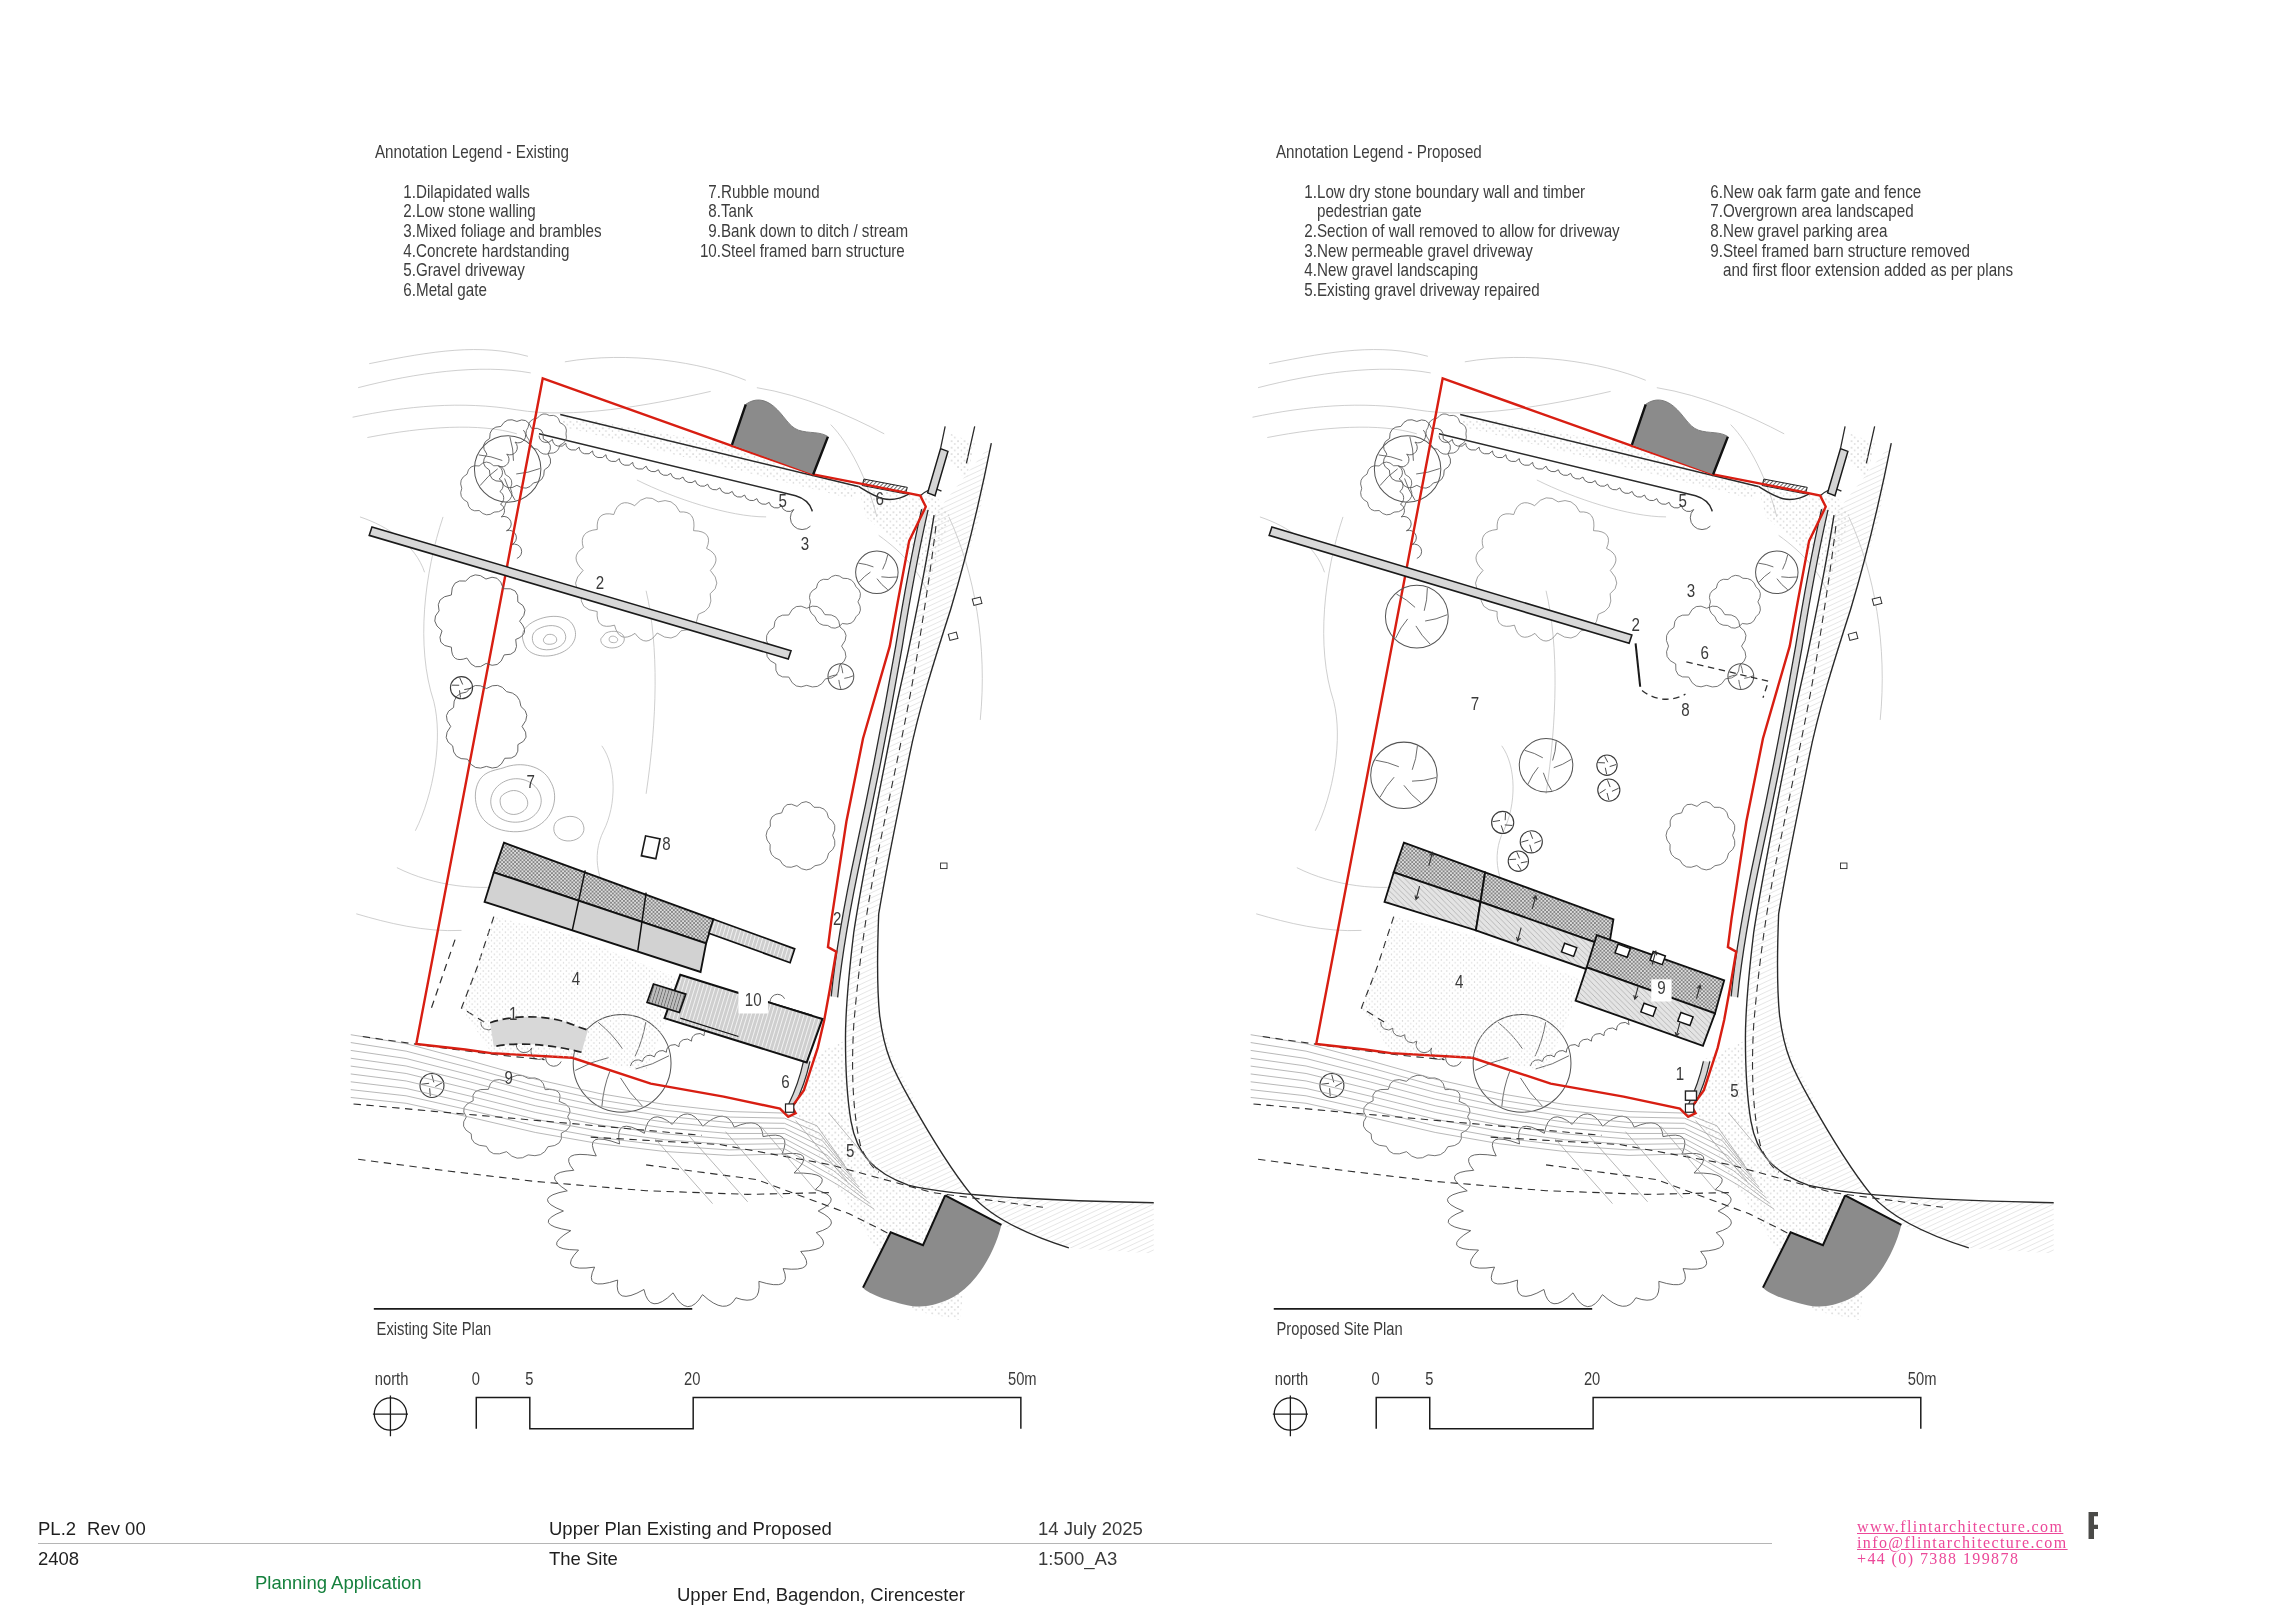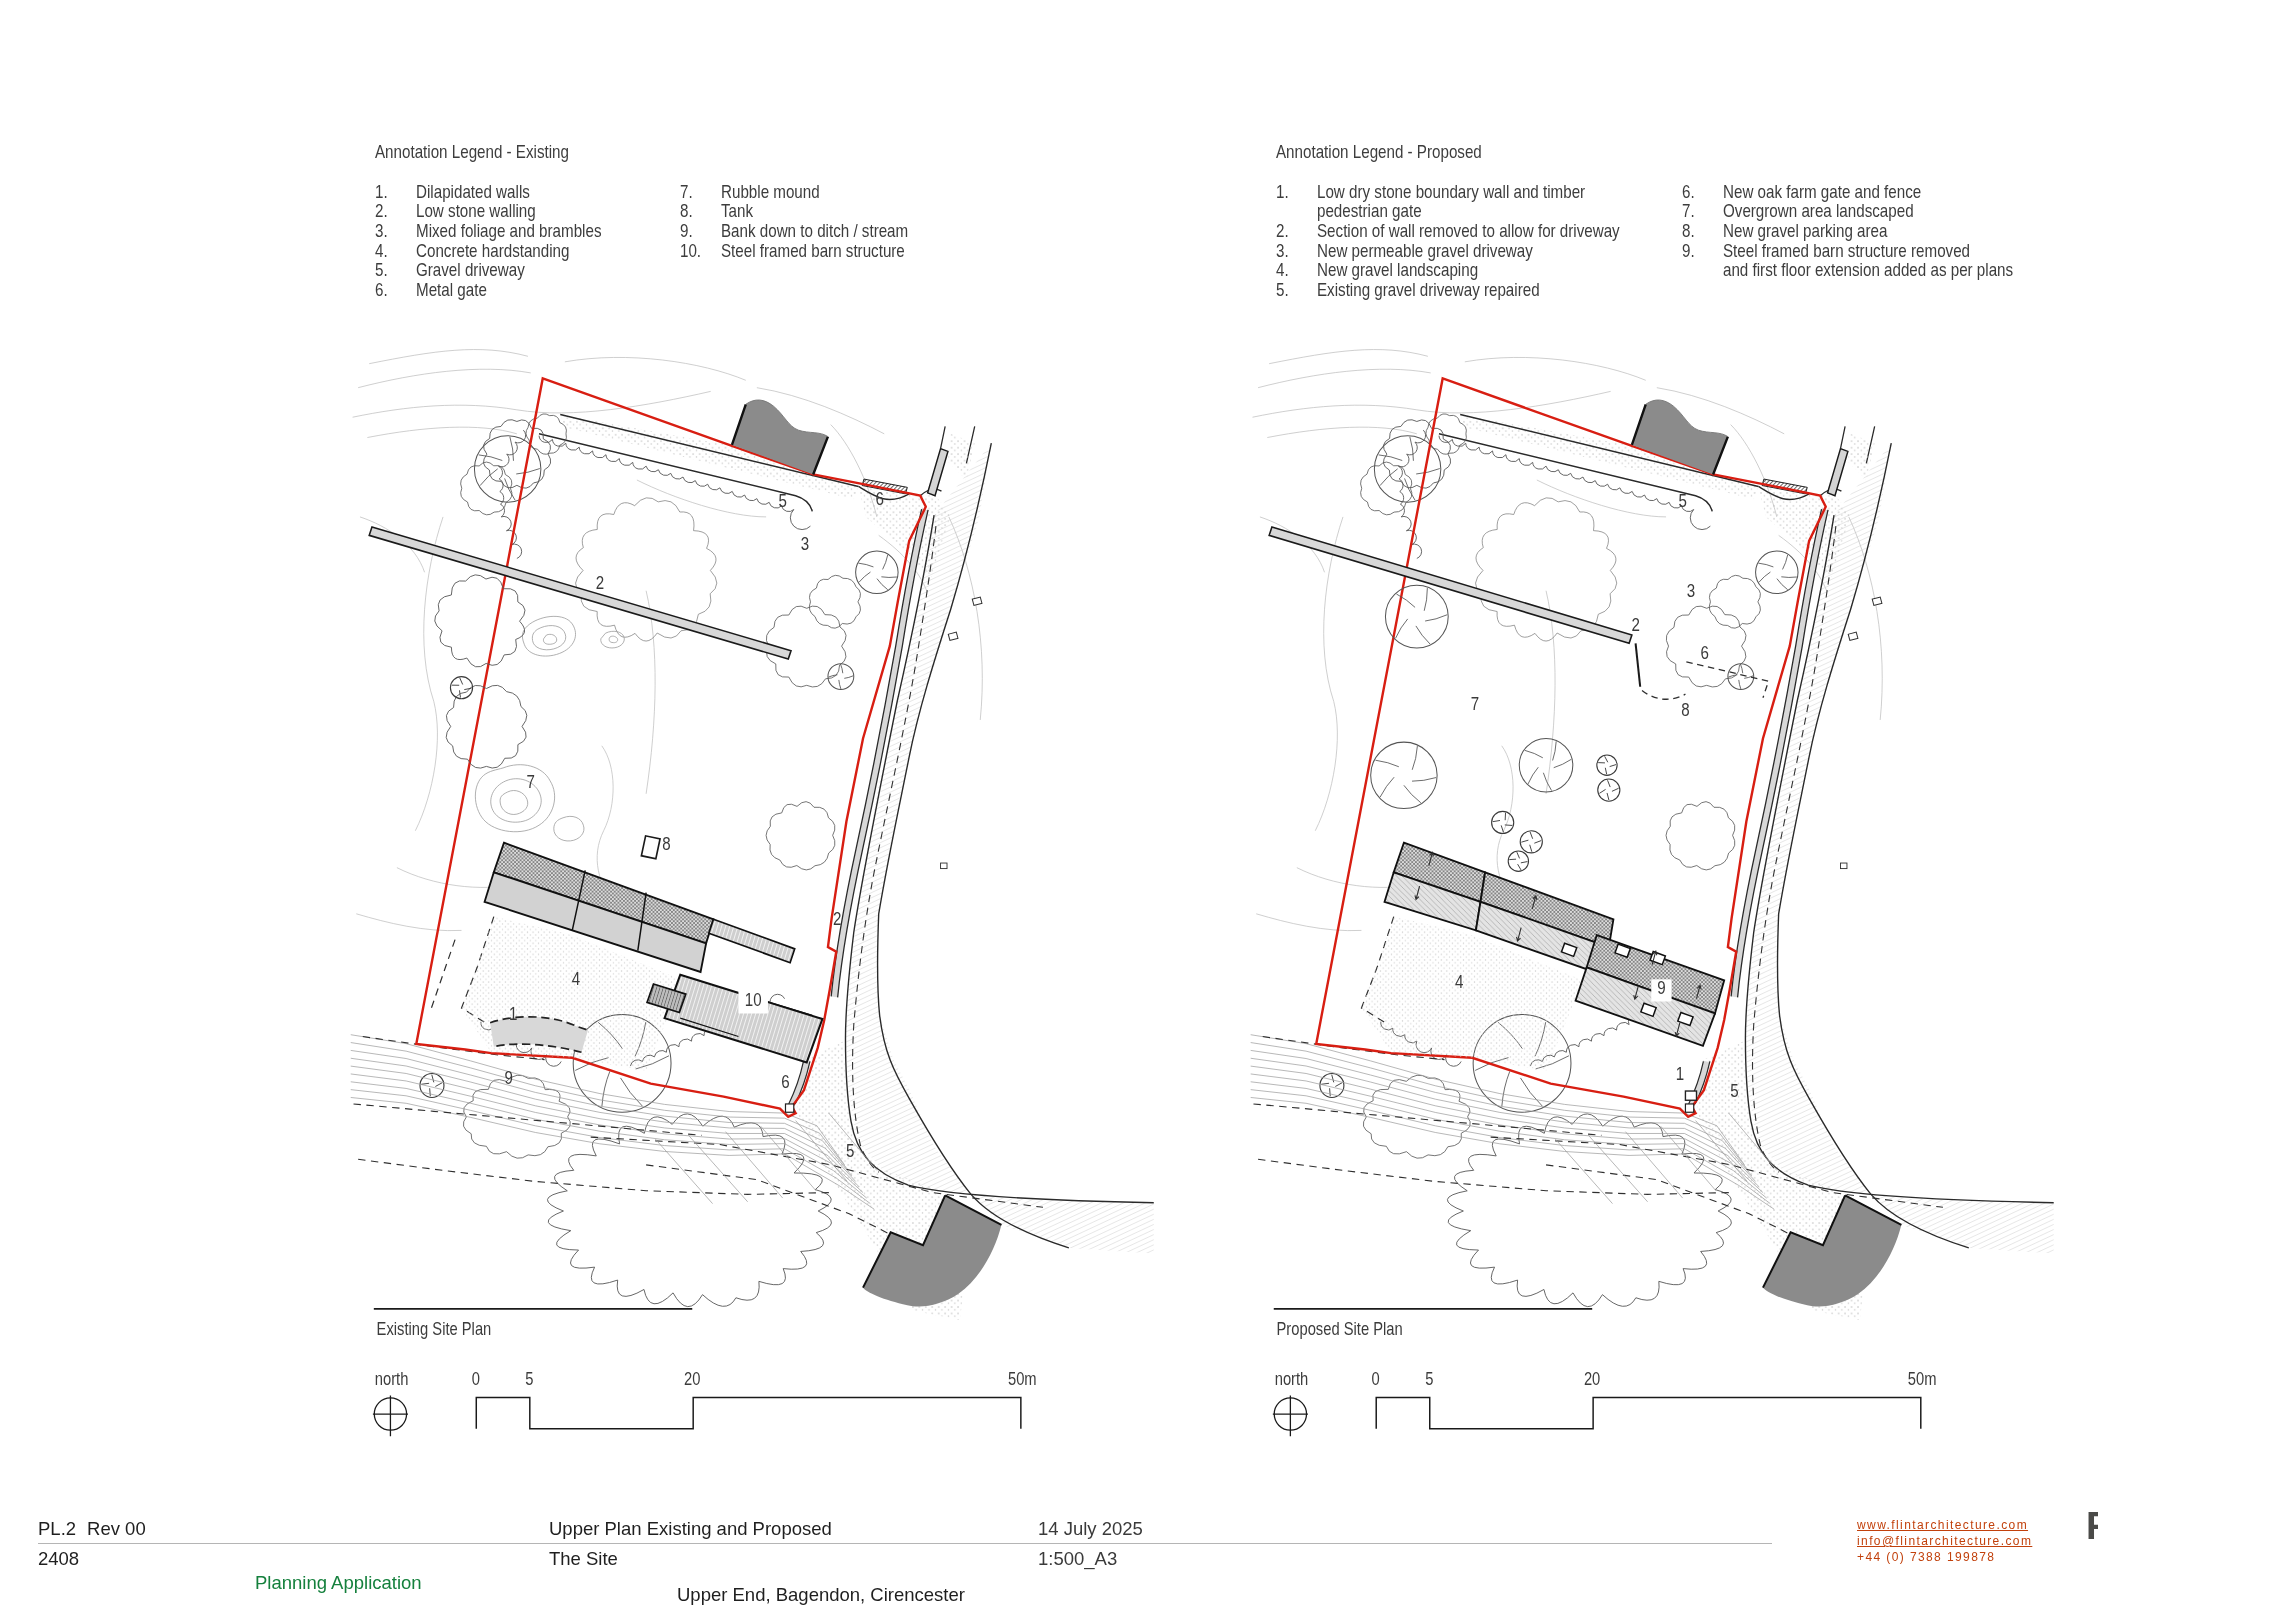--- a/index.html
+++ b/index.html
@@ -1,19 +1,19 @@
 <!DOCTYPE html>
 <html style="font-size:14.8px"><head><meta charset="utf-8">
 <style>
 html,body{margin:0;padding:0;background:#fff;}
-#sheet{position:relative;width:2098px;height:1619px;background:#fff;overflow:hidden;font-family:"Liberation Sans",sans-serif;}
+#sheet{position:relative;width:2098px;height:1619px;background:#fff;overflow:hidden;font-family:"Liberation Sans",sans-serif;text-align:right;}
 .lg{position:absolute;font-size:18.5px;color:#3d3d3d;white-space:nowrap;font-family:"Liberation Sans",sans-serif;transform:scaleX(0.82);transform-origin:0 0;}
 .ln{display:inline-block;width:50px;}
 .tb{position:absolute;font-size:18.5px;white-space:nowrap;font-family:"Liberation Sans",sans-serif;}
-.ct{position:absolute;font-size:12px;color:#c2410c;letter-spacing:1.4px;white-space:nowrap;font-family:Liberation Sans, sans-serif;}
+.ct{position:absolute;font-size:16px;color:#ec4899;letter-spacing:1.4px;white-space:nowrap;font-family:Liberation Serif, serif;}
 </style></head>
 <body>
 <div id="sheet">
 
 <div class="lg" style="left:375px;top:141px;">Annotation Legend - Existing</div>
 
 <div class="lg" style="left:375px;top:181px;"><span class="ln">1.</span>Dilapidated walls</div>
 <div class="lg" style="left:375px;top:200px;"><span class="ln">2.</span>Low stone walling</div>
 <div class="lg" style="left:375px;top:220px;"><span class="ln">3.</span>Mixed foliage and brambles</div>
 <div class="lg" style="left:375px;top:240px;"><span class="ln">4.</span>Concrete hardstanding</div>

